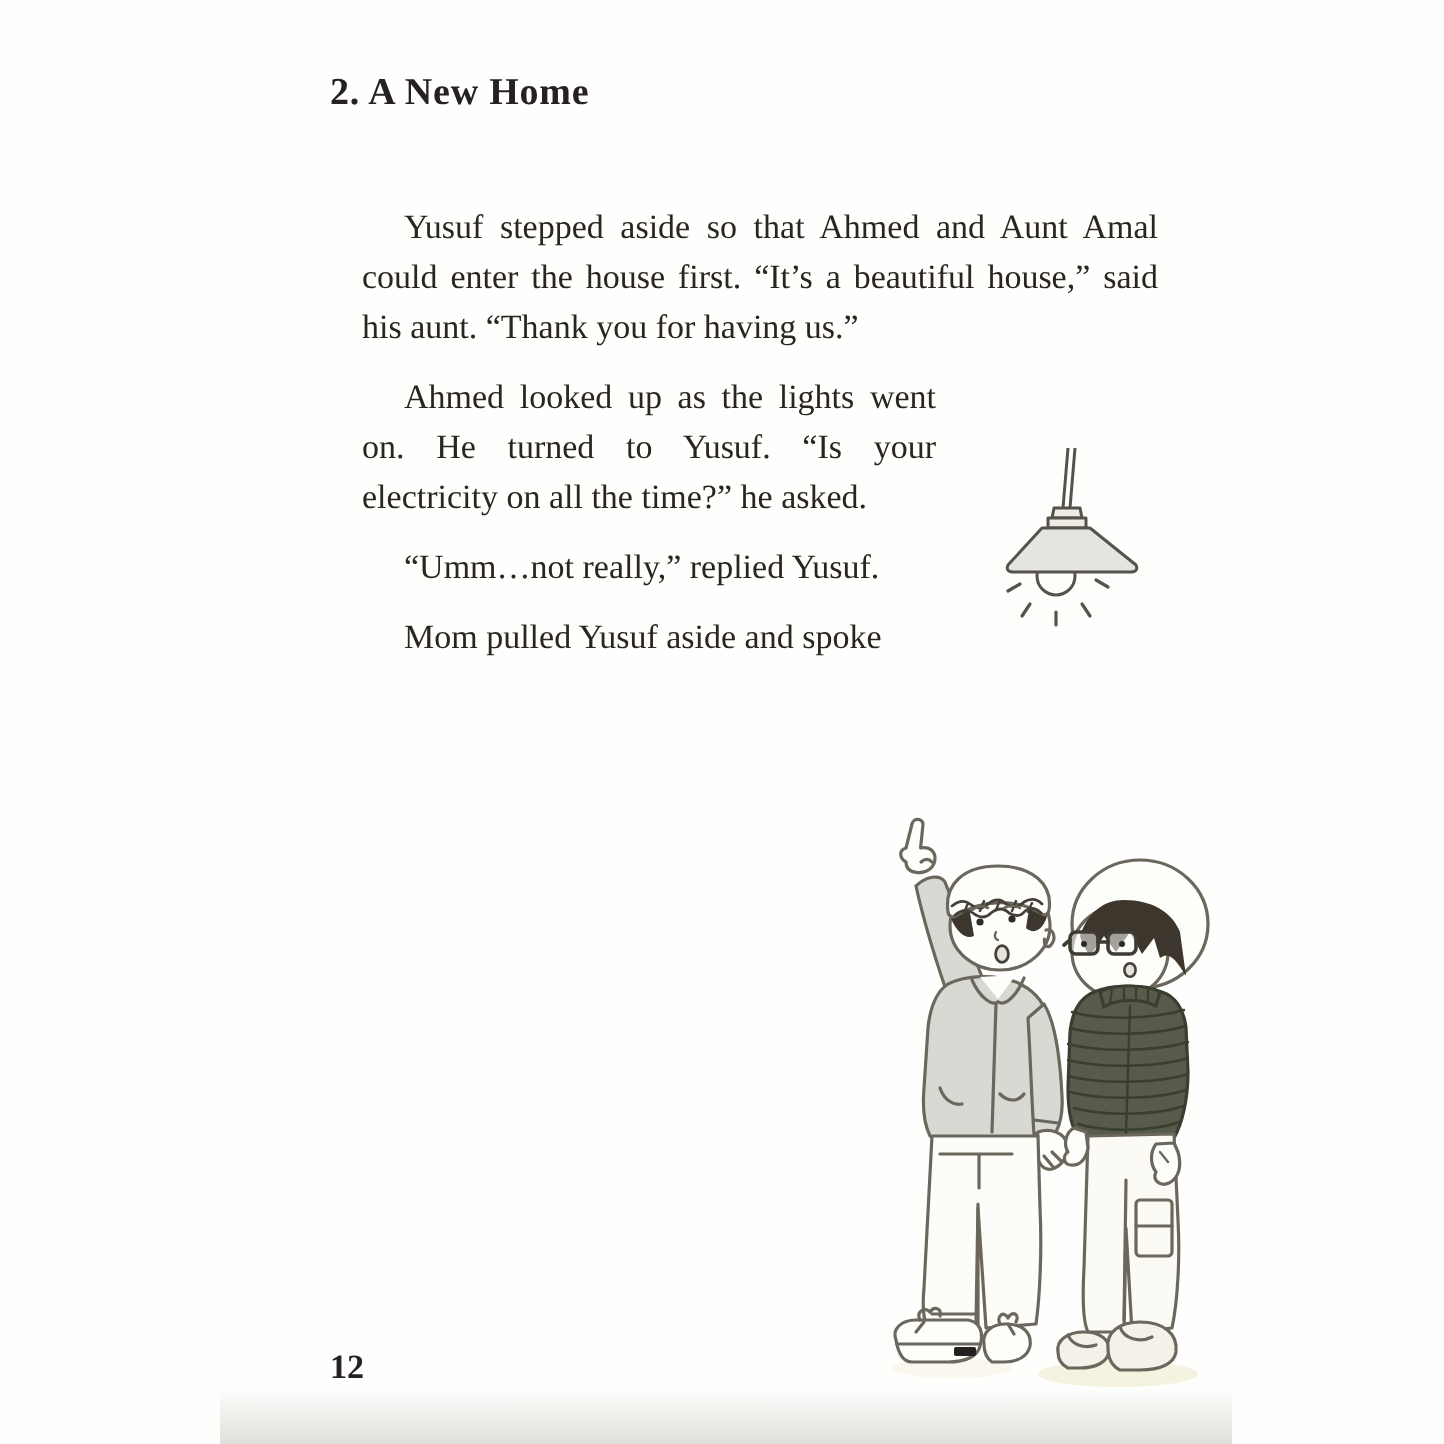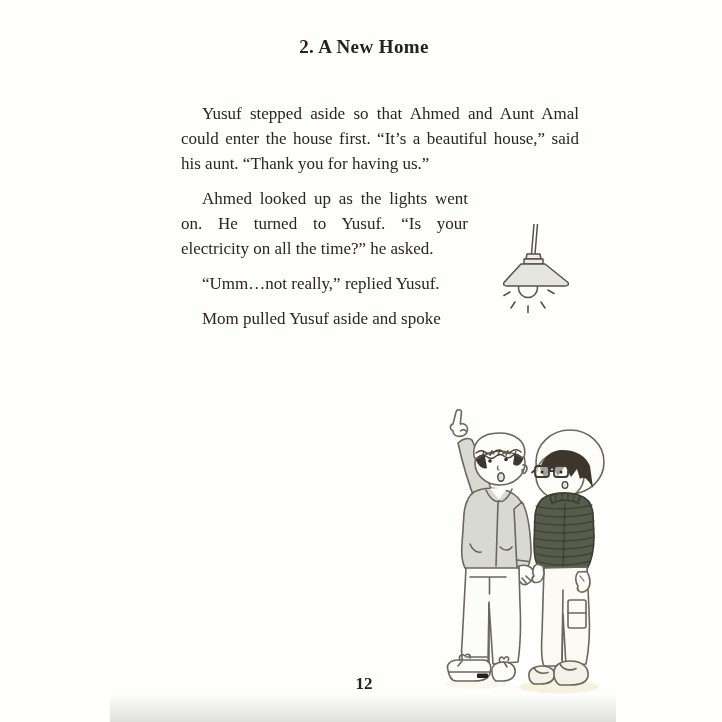--- a/index.html
+++ b/index.html
@@ -4,32 +4,32 @@
 <style>
   html,body{margin:0;padding:0;}
   body{
     width:722px;height:722px;position:relative;overflow:hidden;
     background:#ffffff;
     font-family:"Liberation Serif", serif;
   }
   .page{position:absolute;inset:0;background:#fefefd;}
   .chapter-title{
     position:absolute;left:165px;top:36px;width:398px;
-    text-align:center;font-size:19px;font-weight:bold;color:#262120;
+    text-align:left;font-size:19px;font-weight:bold;color:#262120;
     letter-spacing:.4px;margin:0;
   }
   .body-text{
     position:absolute;left:165px;top:101px;width:398px;
     color:#2b2522;font-size:17px;line-height:25px;margin-left:16px;
   }
   .para{margin:0 0 10px 0;text-indent:21px;text-align:justify;}
   .para.narrow{width:287px;}
   .page-number{
     position:absolute;left:165px;top:674px;width:398px;
-    text-align:center;font-size:17px;font-weight:bold;color:#262120;
+    font-size:17px;font-weight:bold;color:#262120;
   }
   .lamp-illustration{position:absolute;left:500px;top:224px;}
   .boys-illustration{position:absolute;left:444px;top:404px;}
   .page-bottom-shadow{
     position:absolute;left:110px;top:694px;width:506px;height:28px;
     background:linear-gradient(180deg, rgba(214,214,208,0) 0%, rgba(205,205,198,0.40) 65%, rgba(197,197,190,0.55) 100%);
   }
 </style>
 </head>
 <body>

